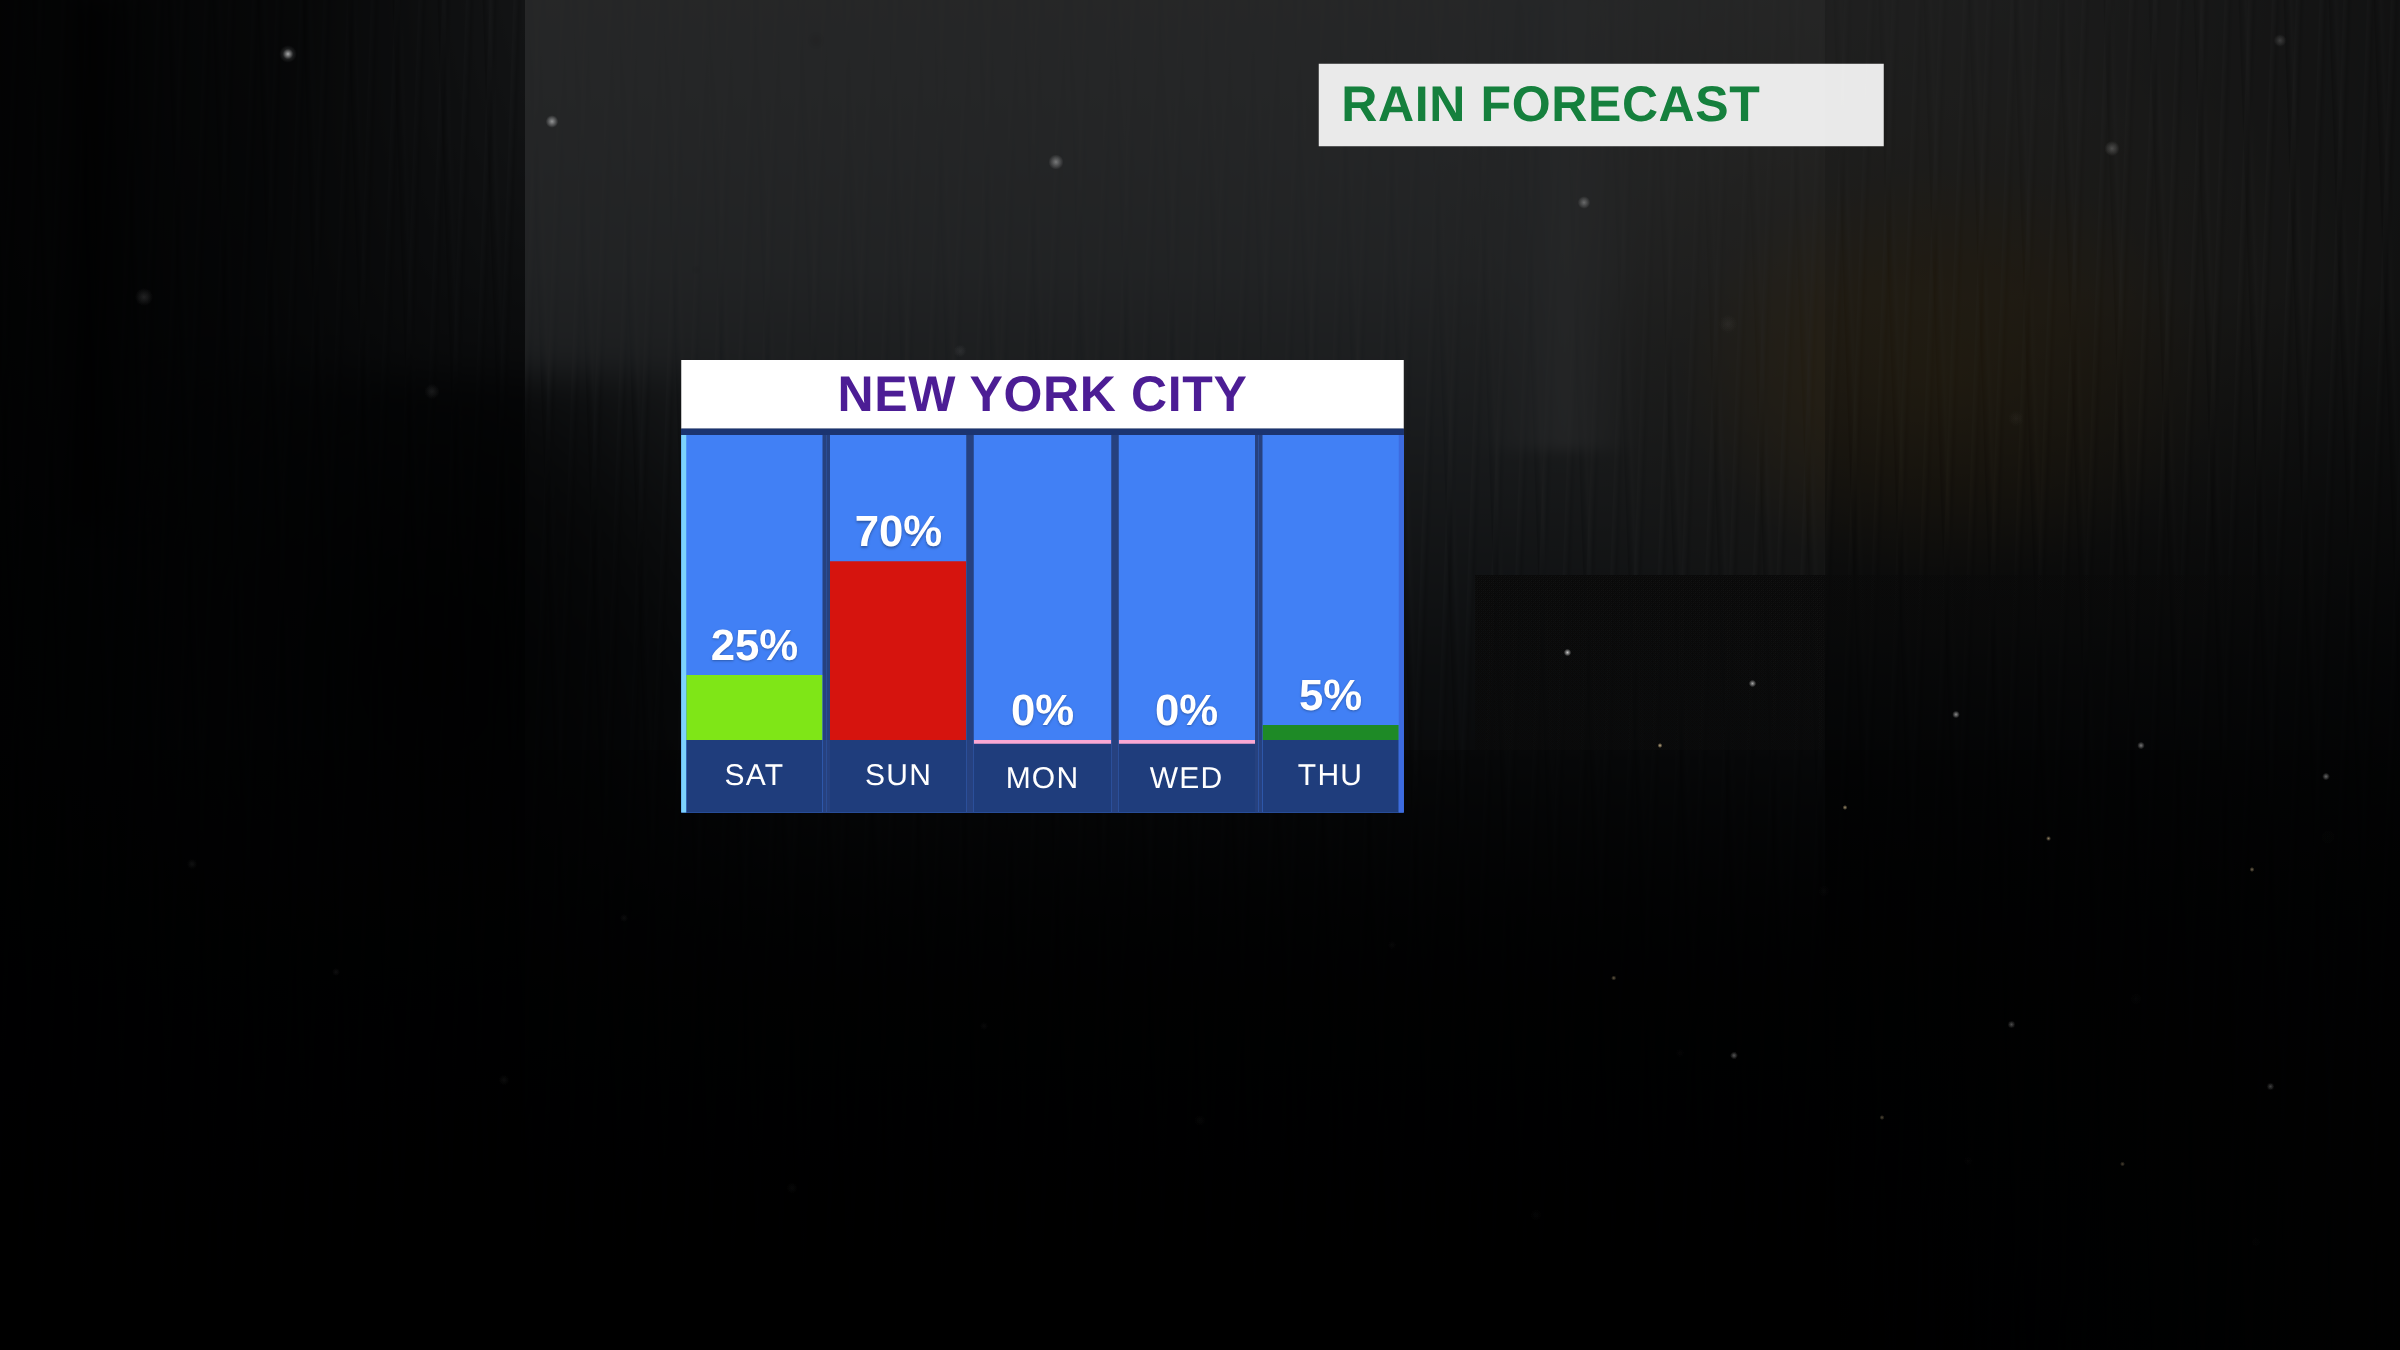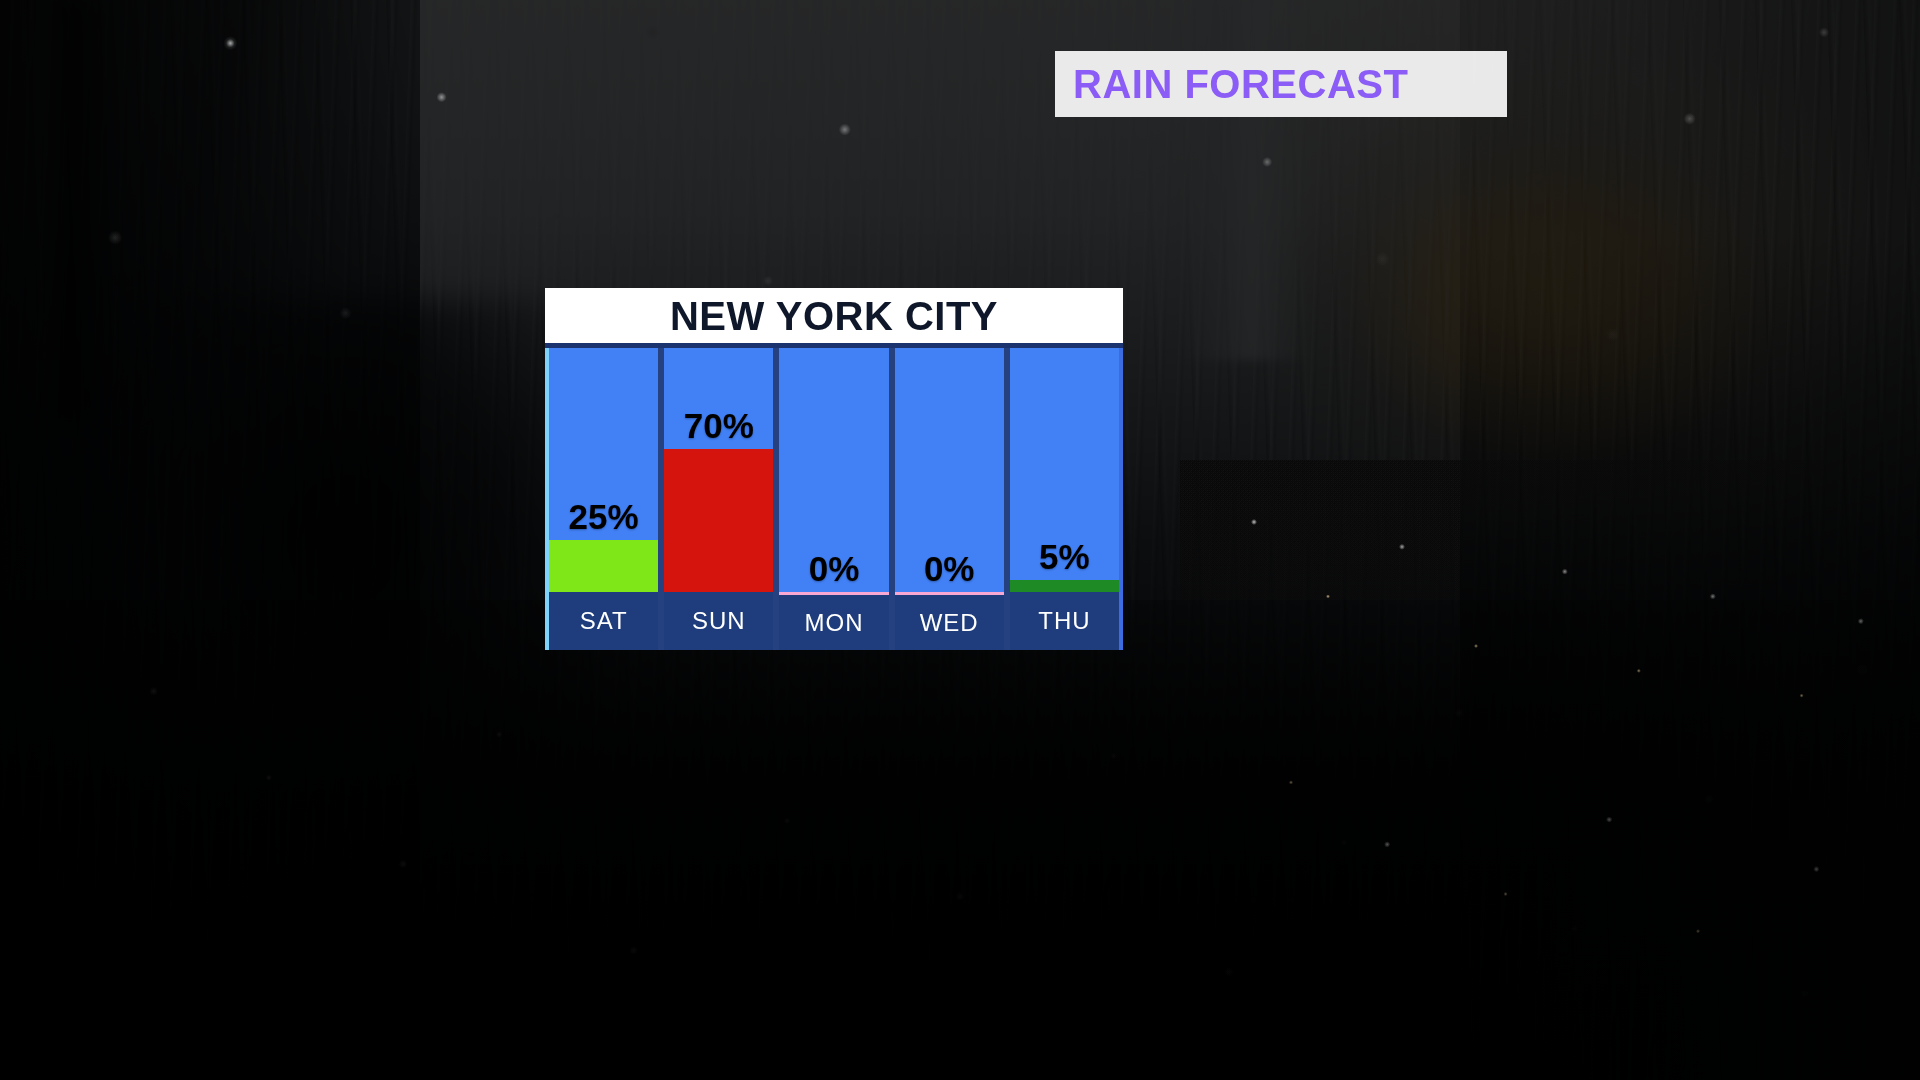--- a/index.html
+++ b/index.html
@@ -159,21 +159,21 @@
     position: absolute;
     left: 1055px;
     top: 51px;
     width: 452px;
     height: 66px;
     background: rgba(246,246,246,0.94);
     display: flex;
     align-items: center;
   }
   #rain-forecast-banner .label {
-    color: #8b5cf6;
+    color: #15803d;
     font-size: 40px;
     font-weight: bold;
     letter-spacing: 0.5px;
     margin-left: 18px;
     white-space: nowrap;
   }
 
   
   #forecast-card {
     position: absolute;
@@ -184,21 +184,21 @@
   }
 
   #city-title-bar {
     height: 55px;
     background: #ffffff;
     display: flex;
     align-items: center;
     justify-content: center;
   }
   #city-title-bar .title {
-    color: #0f172a;
+    color: #4c1d95;
     font-size: 40px;
     font-weight: bold;
     letter-spacing: 0.5px;
     line-height: 1;
     white-space: nowrap;
   }
 
   #chart-body {
     position: relative;
     height: 307px;
@@ -228,21 +228,21 @@
   .col-plot {
     position: relative;
     flex: 1 1 auto;
     display: flex;
     flex-direction: column;
     justify-content: flex-end;
     align-items: stretch;
   }
 
   .bar-value {
-    color: #000000;
+    color: #ffffff;
     font-size: 35px;
     font-weight: bold;
     text-align: center;
     line-height: 1;
     padding-bottom: 6px;
     text-shadow: 0 1px 2px rgba(0,0,0,0.30);
     white-space: nowrap;
   }
 
   .bar-fill {

